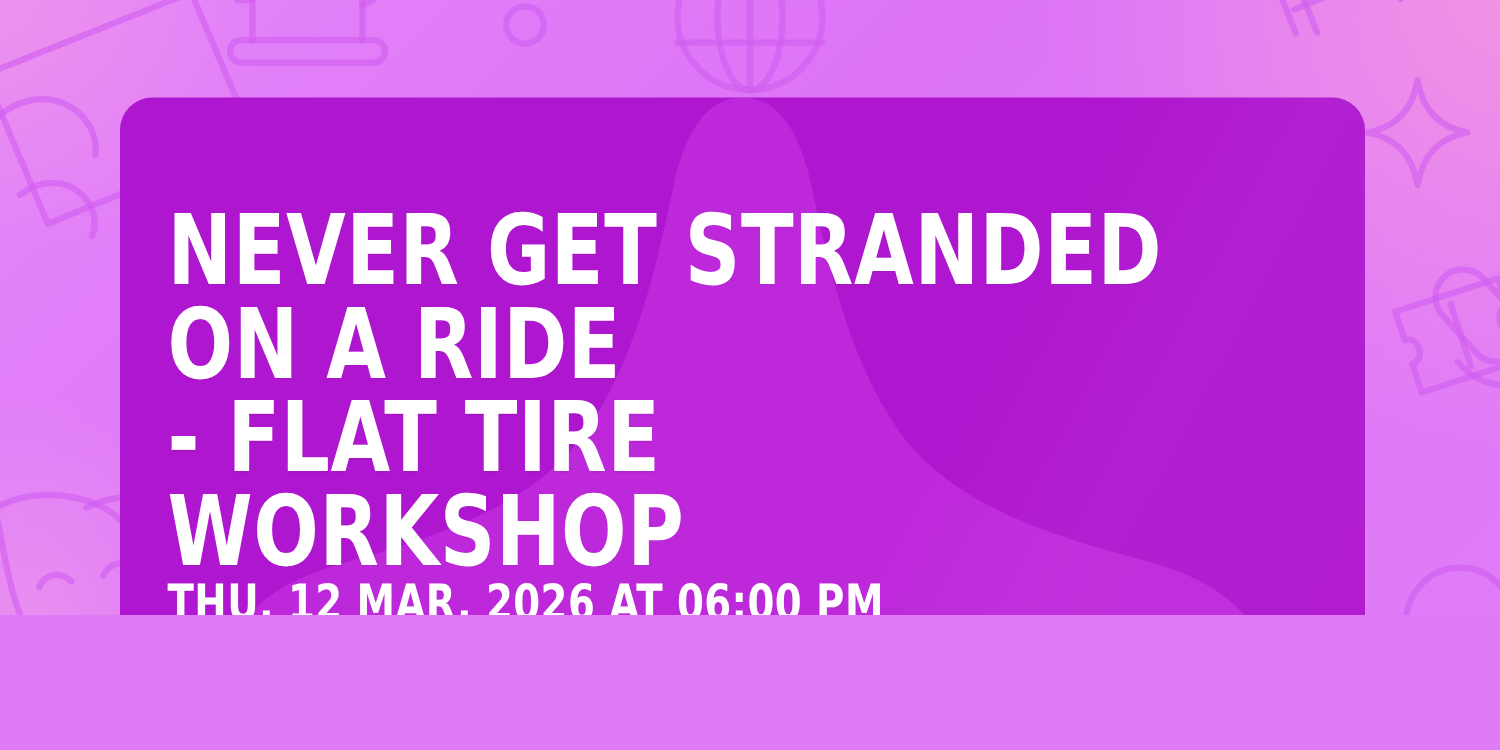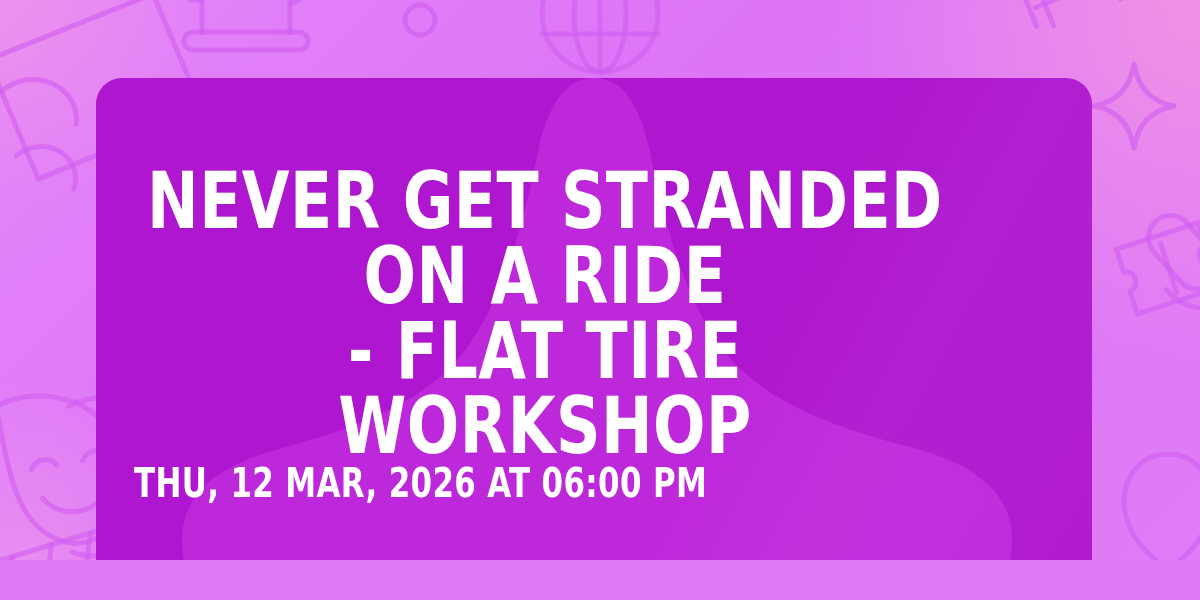--- a/index.html
+++ b/index.html
@@ -10,28 +10,27 @@
     overflow: hidden;
     background: #e07bf8;
   }
   body {
     font-family: "Liberation Sans", sans-serif;
   }
 
   #stage {
     position: relative;
     width: 1200px;
-    height: 560px;
+    height: 492px;
     overflow: hidden;
     background:
       radial-gradient(circle at 100% 0%, rgba(255,170,215,0.55) 0%, rgba(255,170,215,0.0) 28%),
       radial-gradient(circle at 0% 0%, rgba(255,170,215,0.35) 0%, rgba(255,170,215,0.0) 16%),
       radial-gradient(circle at 2% 100%, rgba(255,190,225,0.30) 0%, rgba(255,190,225,0.0) 14%),
       linear-gradient(135deg, #e486f9 0%, #dd74f7 45%, #e07cf8 100%);
-    text-align: center;
   }
 
   
   #doodles {
     position: absolute;
     inset: 0;
     width: 1200px;
     height: 600px;
     pointer-events: none;
   }

